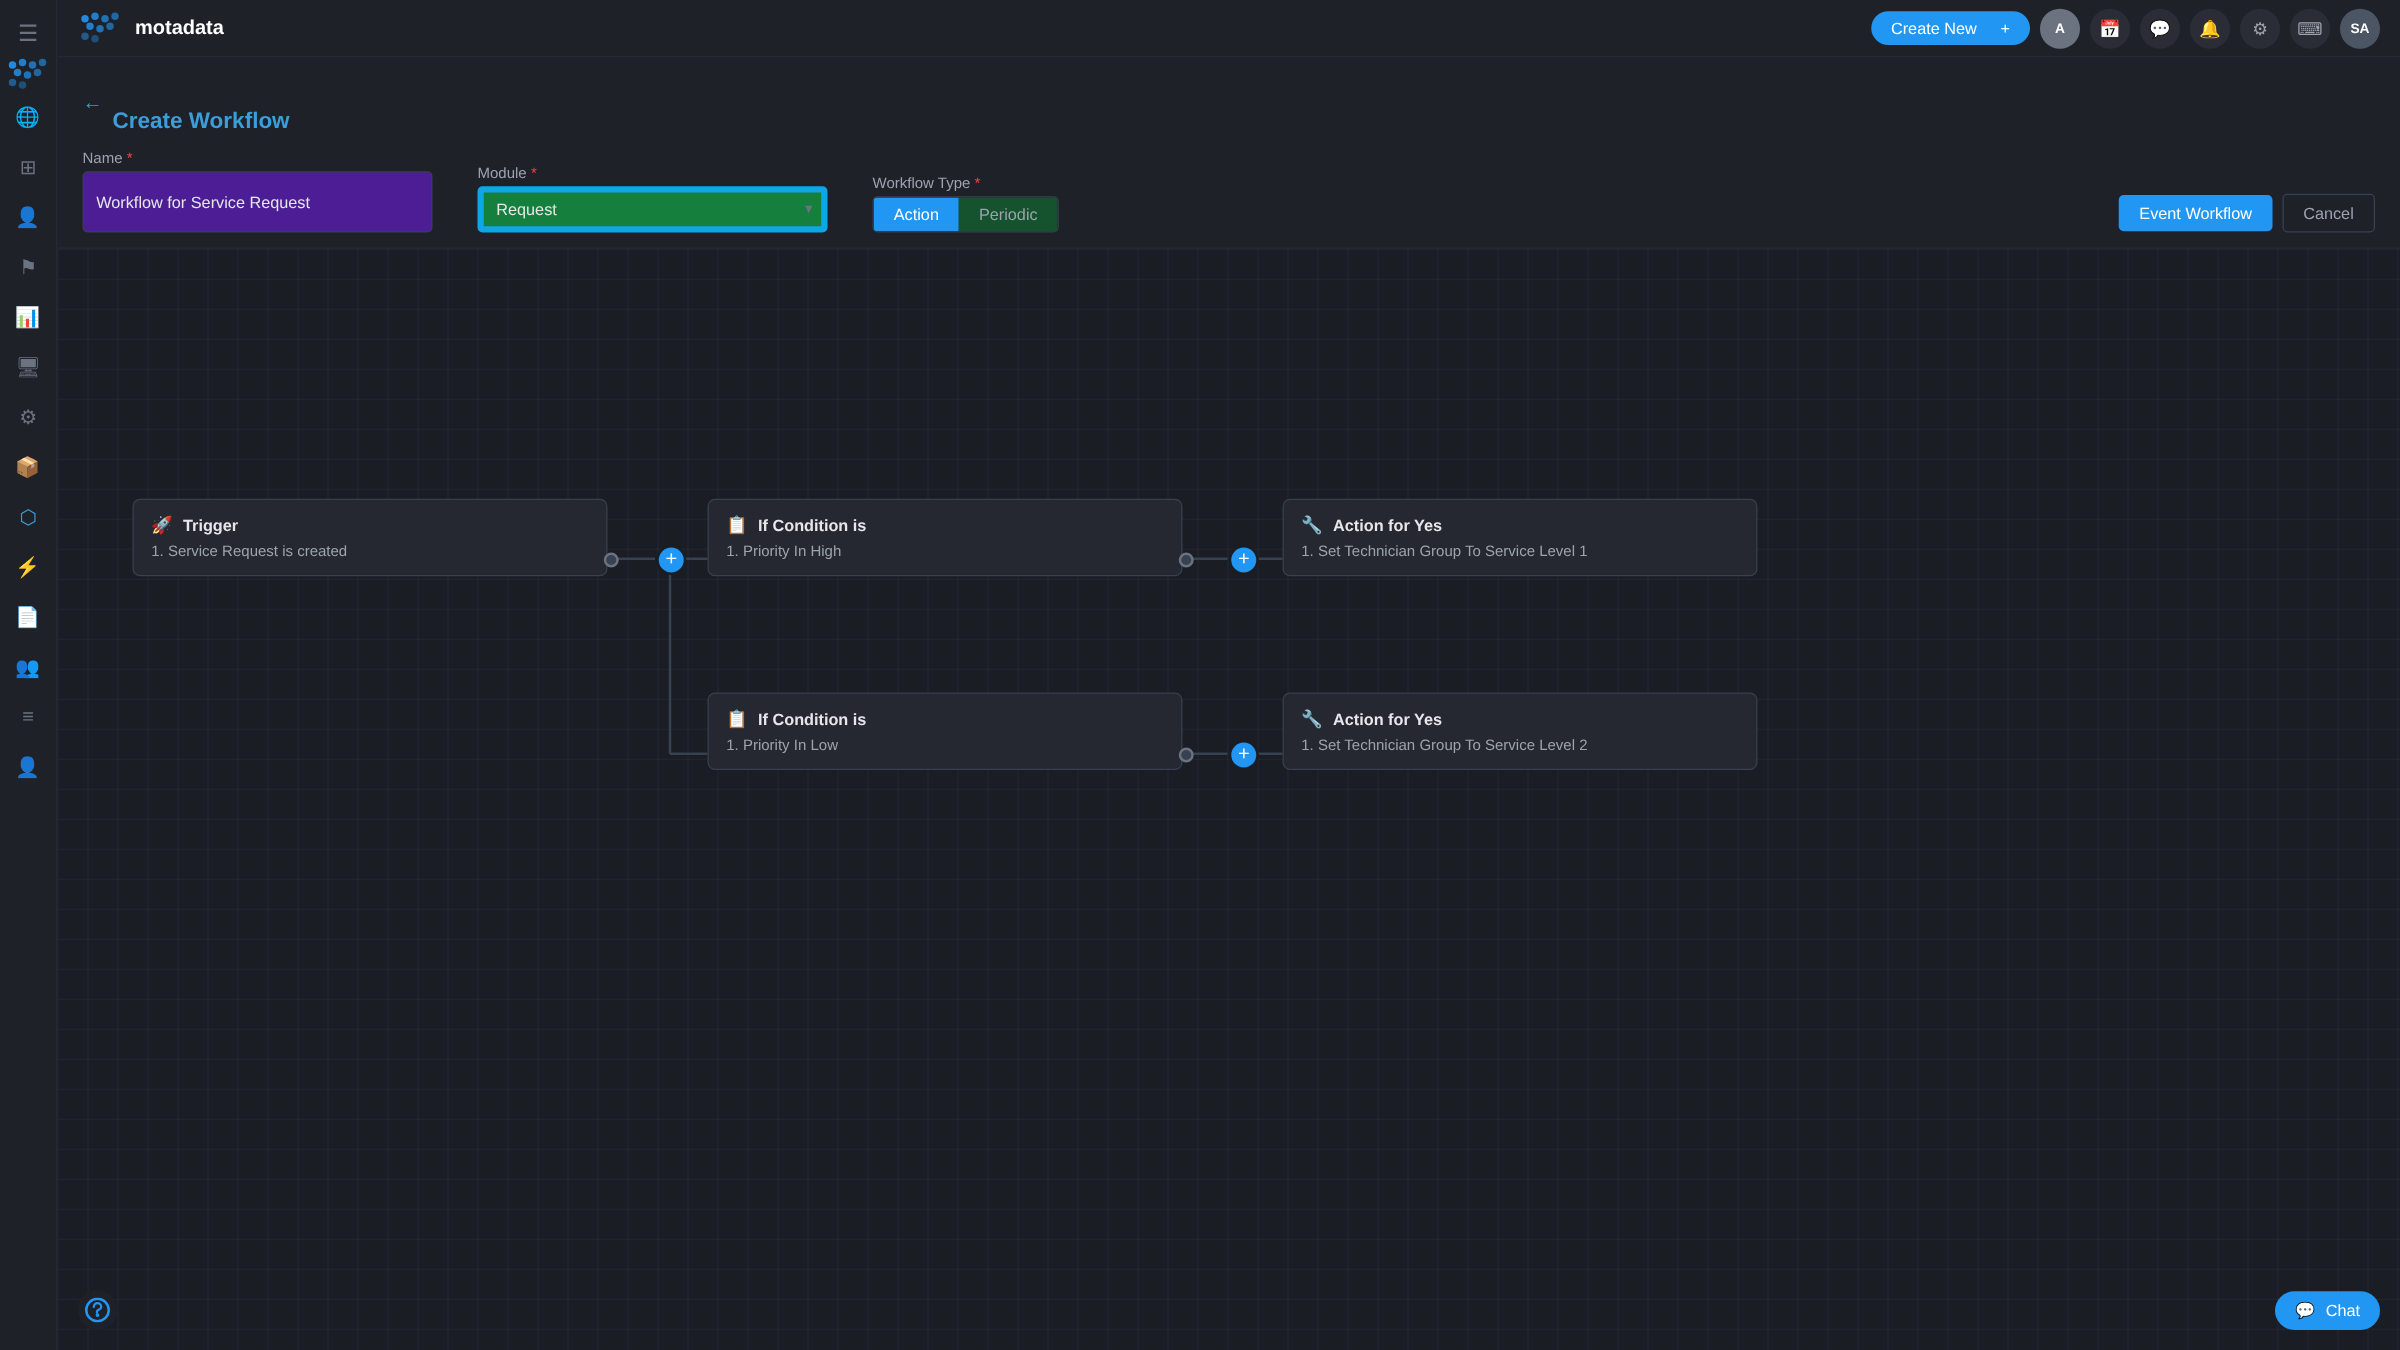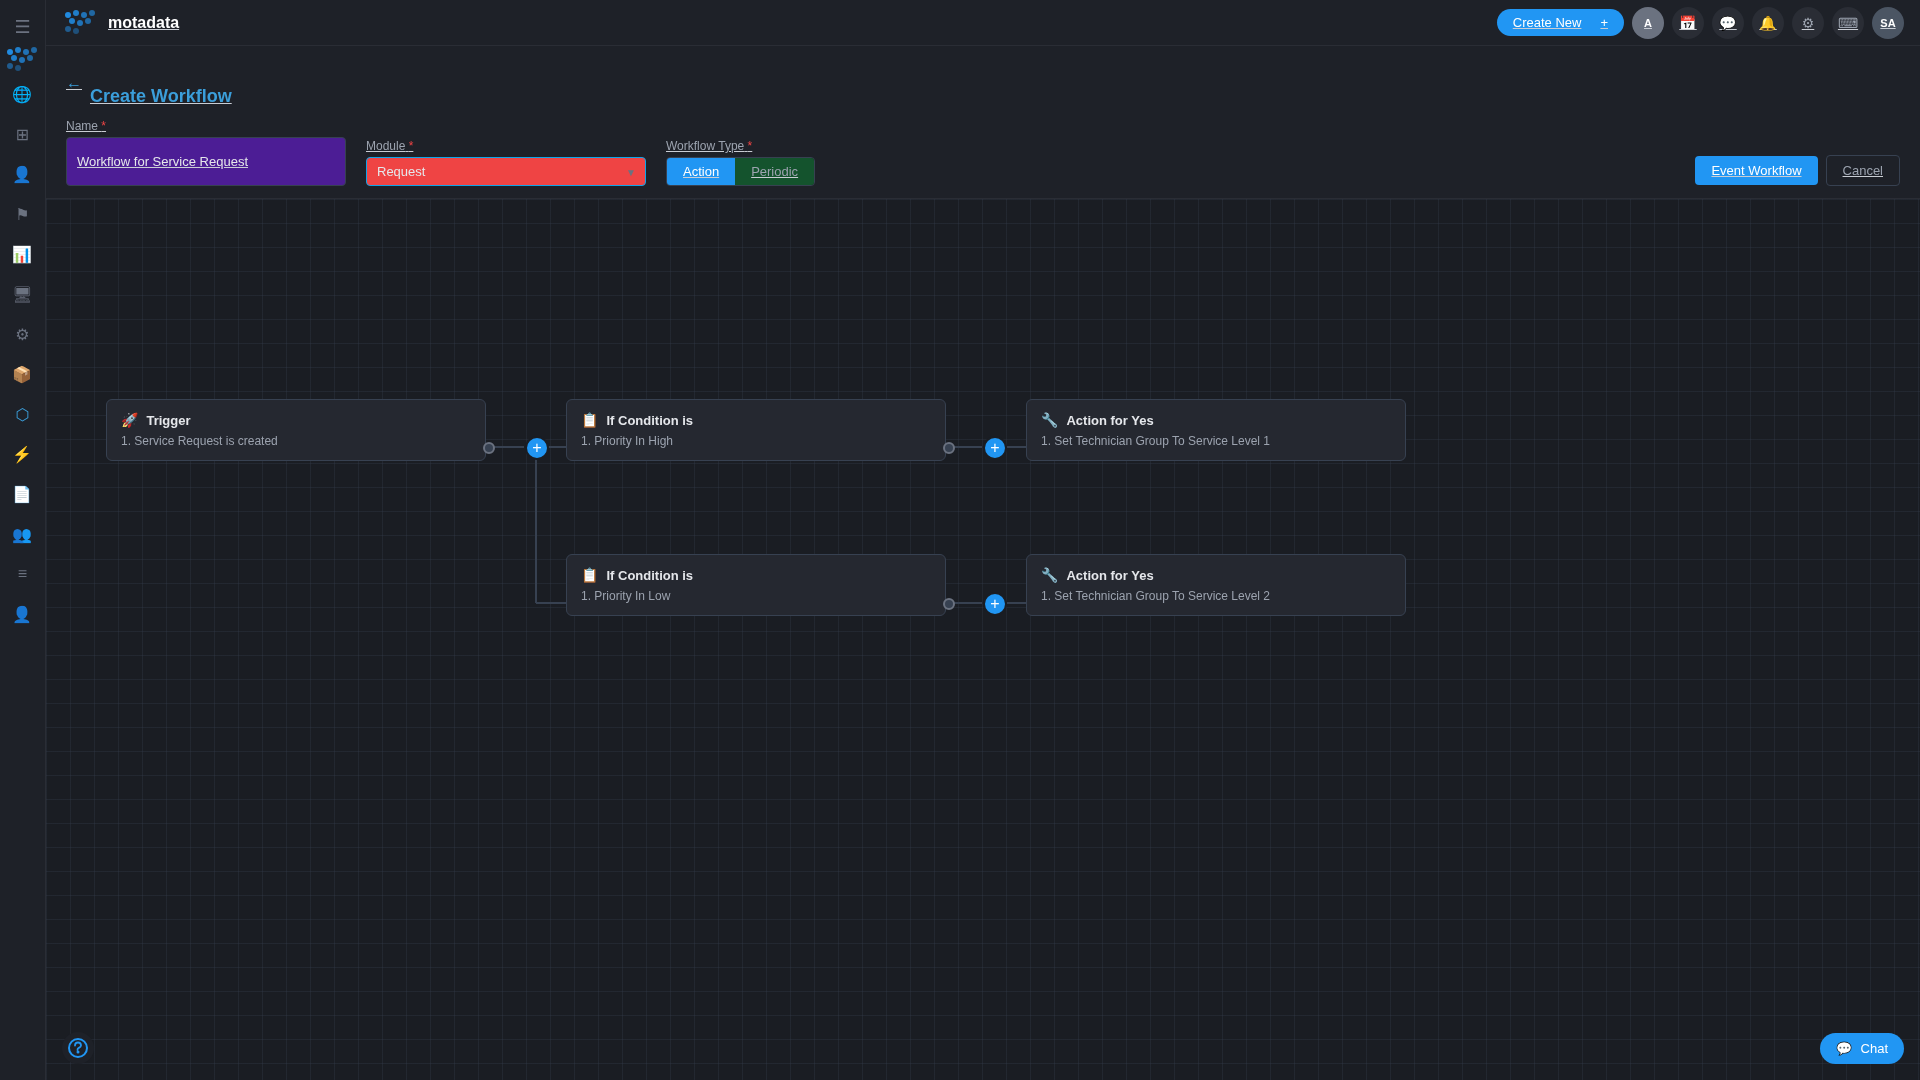--- a/index.html
+++ b/index.html
@@ -39,21 +39,20 @@
     }
     .sidebar-icon.active { color: #3b9eda; }
     .sidebar-menu-icon { font-size: 18px; color: #6b7280; cursor: pointer; padding: 8px; }
 
     
     .main {
       flex: 1;
       display: flex;
       flex-direction: column;
       overflow: hidden;
-      text-decoration: underline;
     }
 
     
     .topbar {
       height: 46px;
       background: #1e2128;
       border-bottom: 1px solid #2a2d35;
       display: flex;
       align-items: center;
       justify-content: space-between;
@@ -119,42 +118,42 @@
       align-items: center;
       gap: 8px;
       margin-bottom: 12px;
     }
     .back-arrow { color: #3b9eda; cursor: pointer; font-size: 16px; }
     .page-title { color: #3b9eda; font-size: 18px; font-weight: 600; margin-top: 28px; }
 
     .form-row {
       display: flex;
       align-items: flex-end;
-      gap: 20px;
+      gap: 36px;
     }
     .form-group { display: flex; flex-direction: column; gap: 4px; }
     .form-label { font-size: 12px; color: #9ca3af; }
     .required { color: #ef4444; }
     .form-input {
       background: #4c1d95;
       border: 1px solid #374151;
       border-radius: 4px;
       color: #e5e7eb;
       padding: 16px 10px;
       font-size: 13px;
       width: 280px;
       outline: none;
     }
     .form-select-wrapper {
       position: relative;
       width: 280px;
     }
     .form-select {
-      background: #ef4444;
-      border: 1px solid #0ea5e9;
+      background: #15803d;
+      border: 5px solid #0ea5e9;
       border-radius: 4px;
       color: #e5e7eb;
       padding: 6px 30px 6px 10px;
       font-size: 13px;
       width: 100%;
       outline: none;
       appearance: none;
       cursor: pointer;
     }
     .select-arrow {

